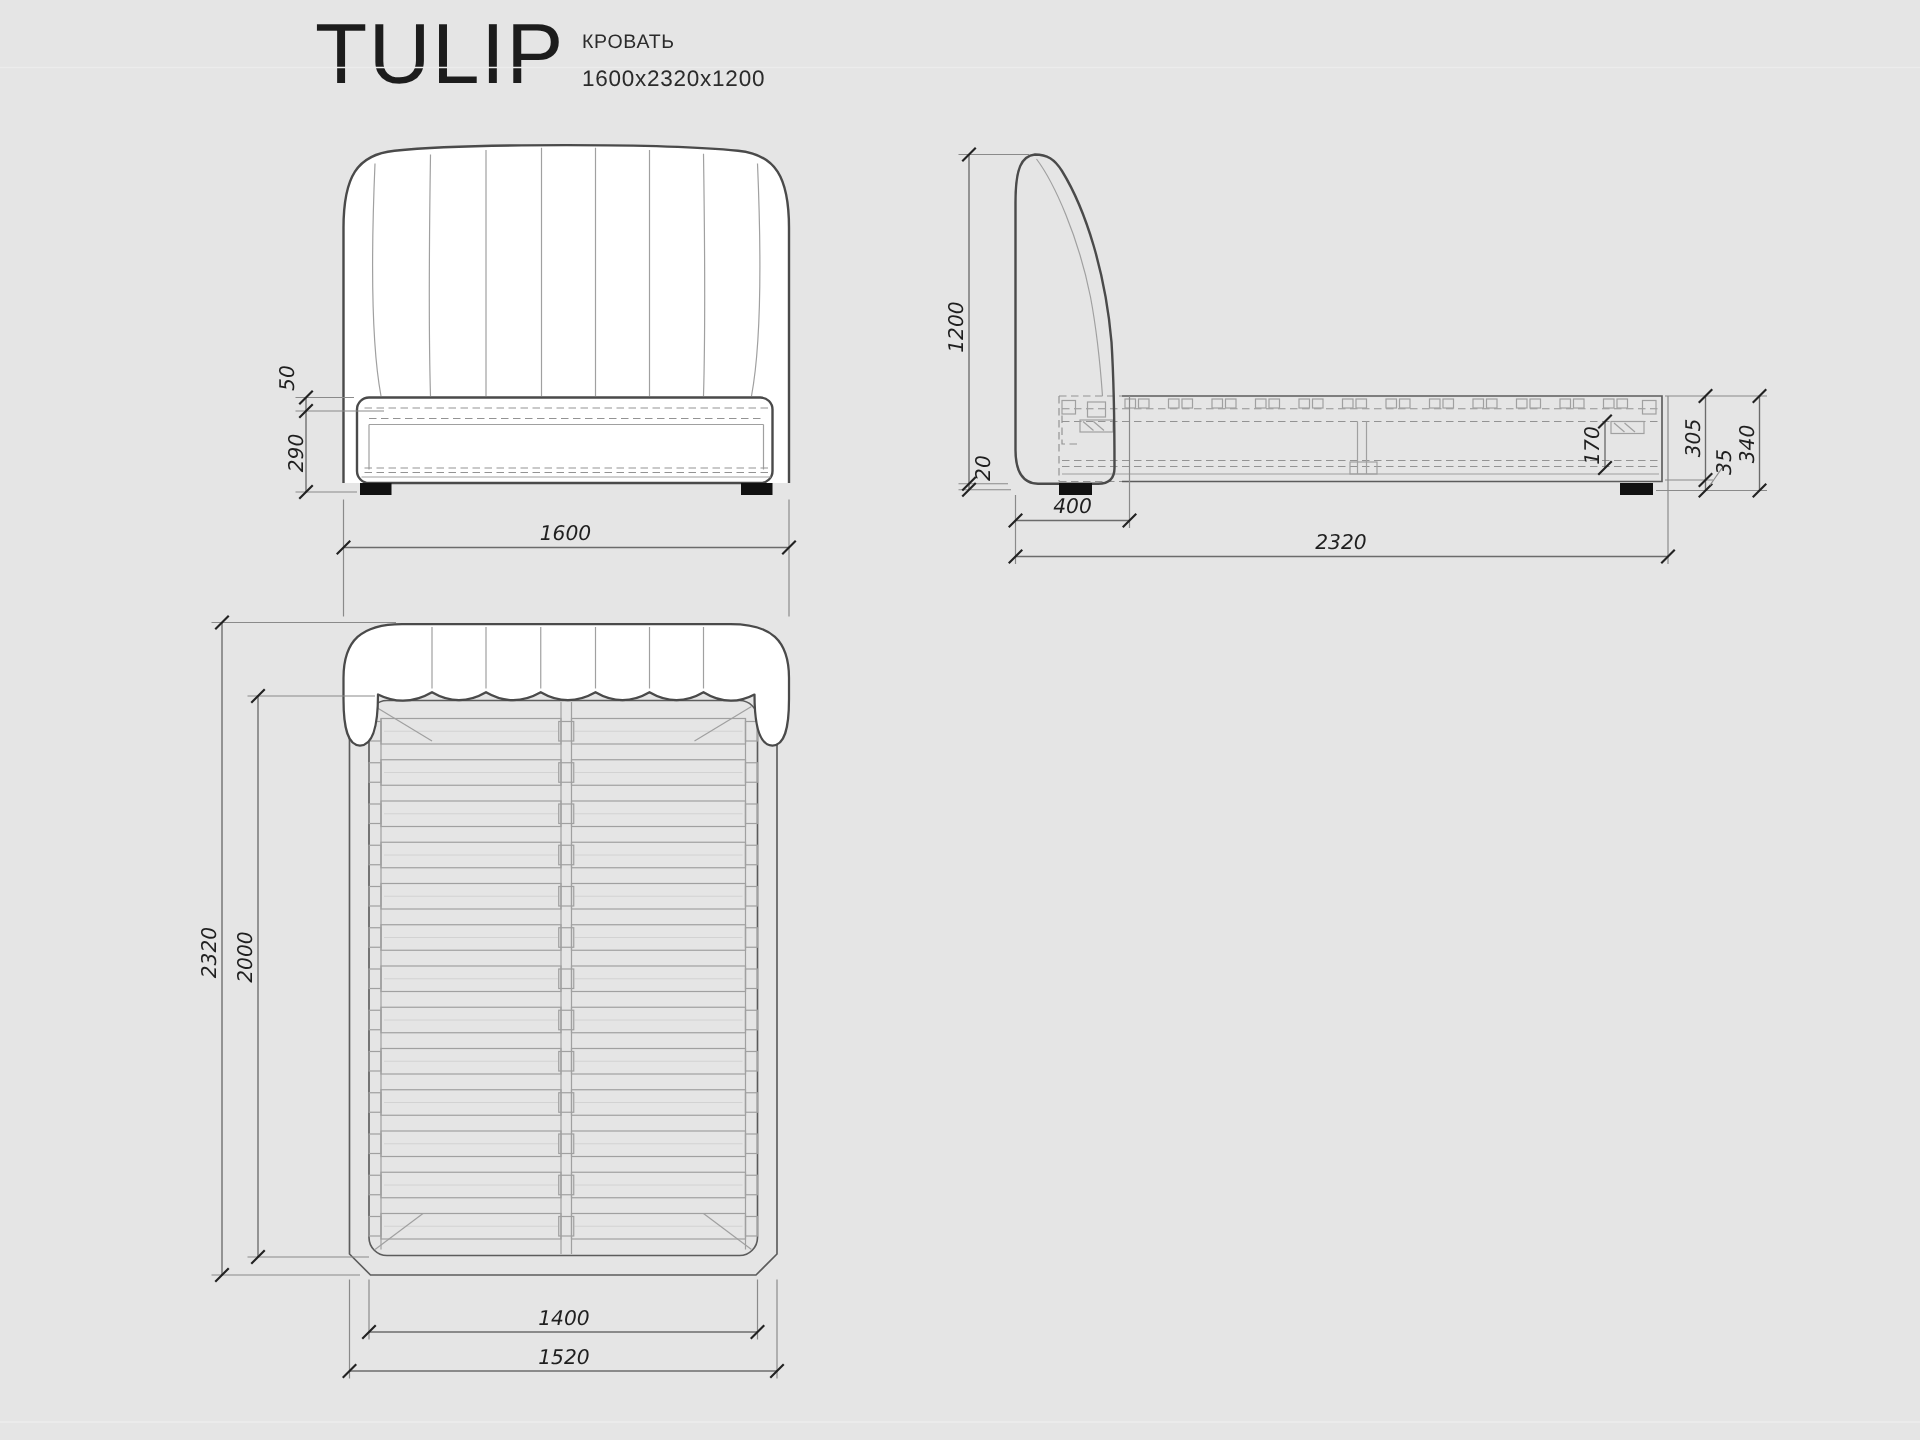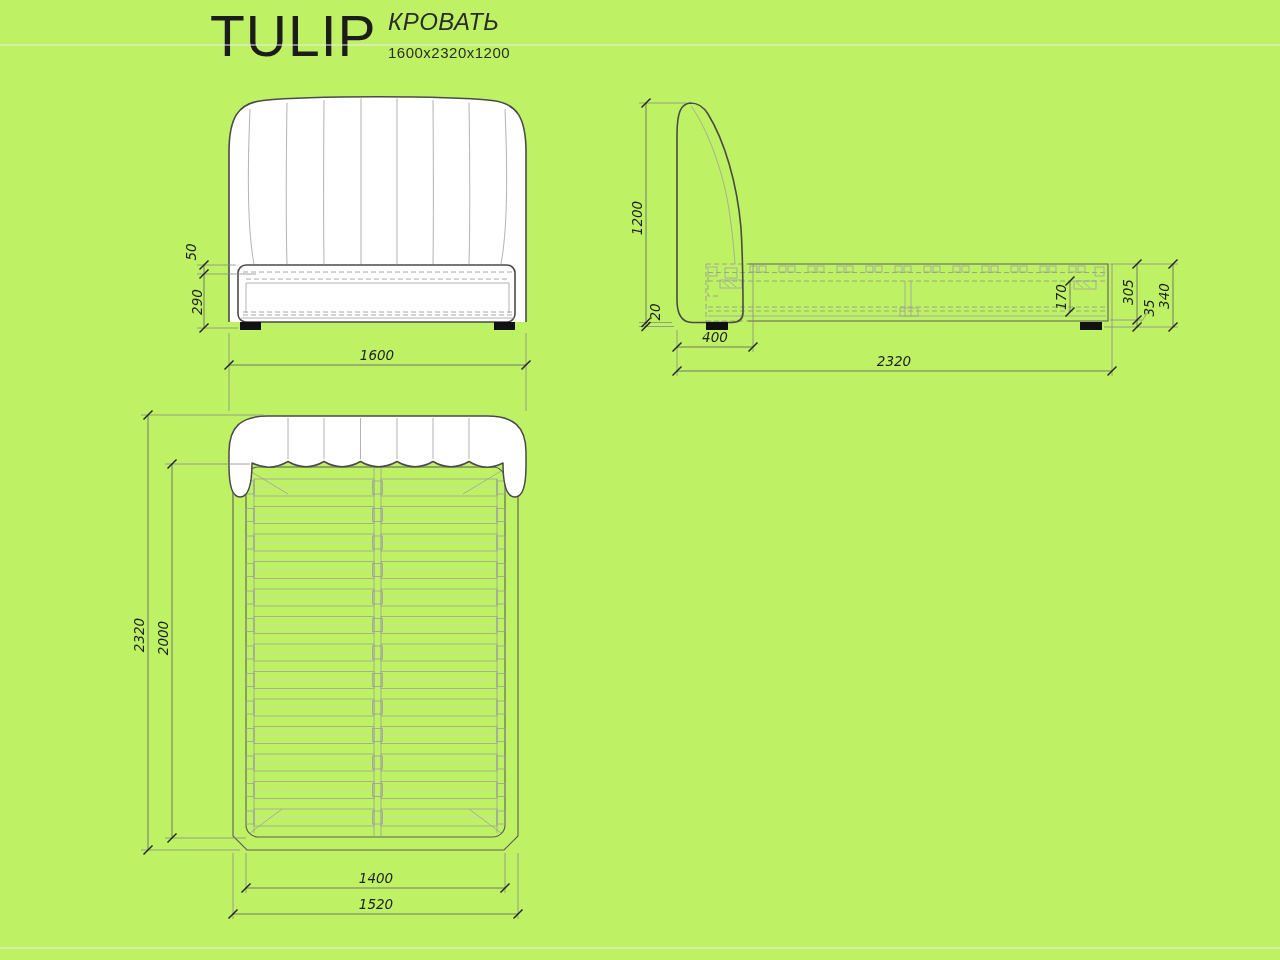--- a/index.html
+++ b/index.html
@@ -1,20 +1,20 @@
 <!DOCTYPE html>
 <html><head>
 <meta charset="utf-8">
 <style>
   html,body{margin:0;padding:0;background:#fff;width:1280px;height:960px;overflow:hidden;
     font-family:"Liberation Sans", sans-serif;}
-  .page{position:relative;width:1280px;height:960px;background:#bef264;}
+  .page{position:relative;width:1280px;height:960px;background:#e5e5e5;}
   .hdr-name{position:absolute;left:210px;top:8px;font-size:57px;font-weight:300;
     letter-spacing:1px;color:#1c1c1c;line-height:1;}
-  .hdr-type{position:absolute;left:388px;top:8px;font-size:24px;color:#2b2b2b;letter-spacing:.5px;font-style:italic;}
+  .hdr-type{position:absolute;left:388px;top:20px;font-size:13px;color:#2b2b2b;letter-spacing:.5px;}
   .hdr-dims{position:absolute;left:388px;top:44px;font-size:15px;color:#2b2b2b;letter-spacing:.5px;}
   svg{position:absolute;left:0;top:0;}
   .outline{stroke:#4a4a4a;stroke-width:1.6;fill:none;stroke-linecap:round;stroke-linejoin:round;}
   .outlineF{stroke:#4a4a4a;stroke-width:1.6;fill:#fff;stroke-linejoin:round;}
   .line{stroke:#5c5c5c;stroke-width:1.1;fill:none;}
   .thin{stroke:#a0a0a0;stroke-width:.8;fill:none;}
   .faint{stroke:#cfcfcf;stroke-width:.6;fill:none;}
   .dash{stroke:#939393;stroke-width:.8;fill:none;stroke-dasharray:5 3;}
   .dim{stroke:#6b6b6b;stroke-width:.9;fill:none;}
   .ext{stroke:#8a8a8a;stroke-width:.8;fill:none;}

